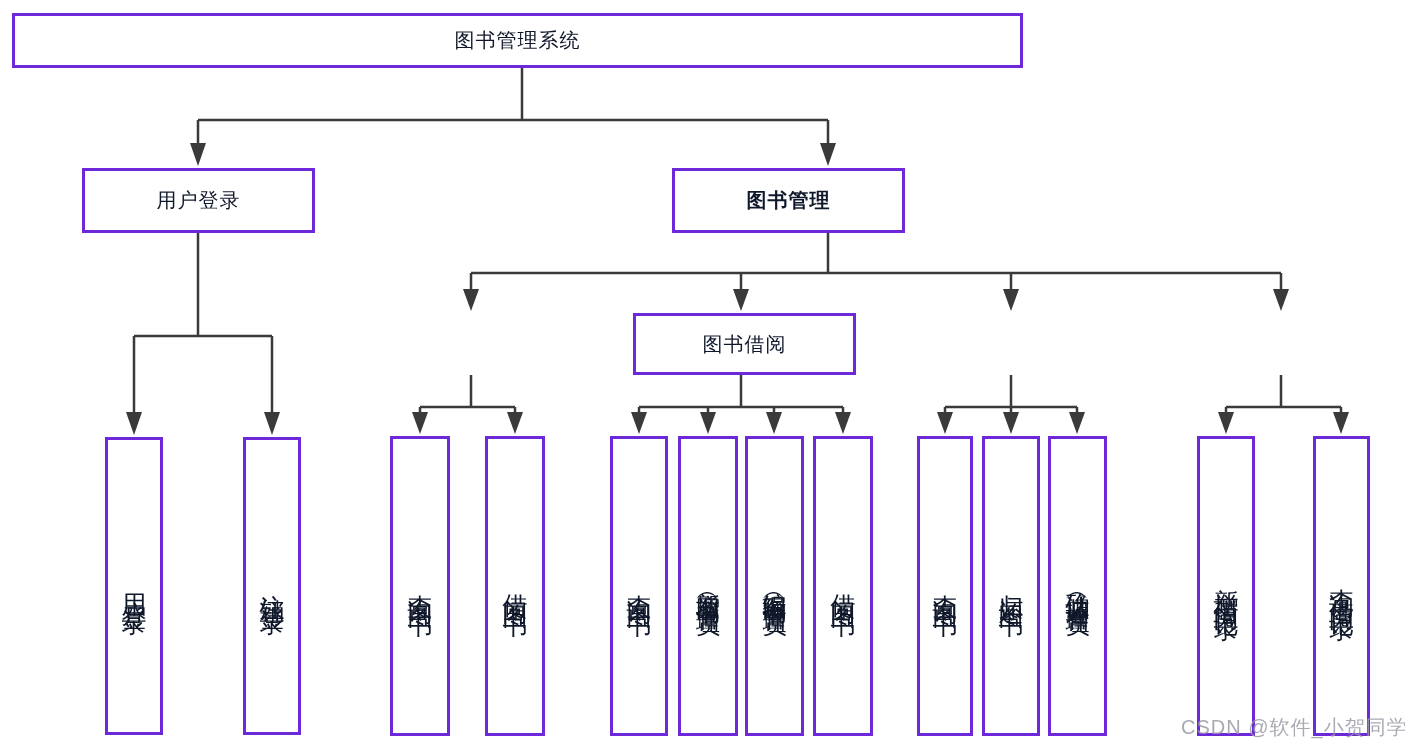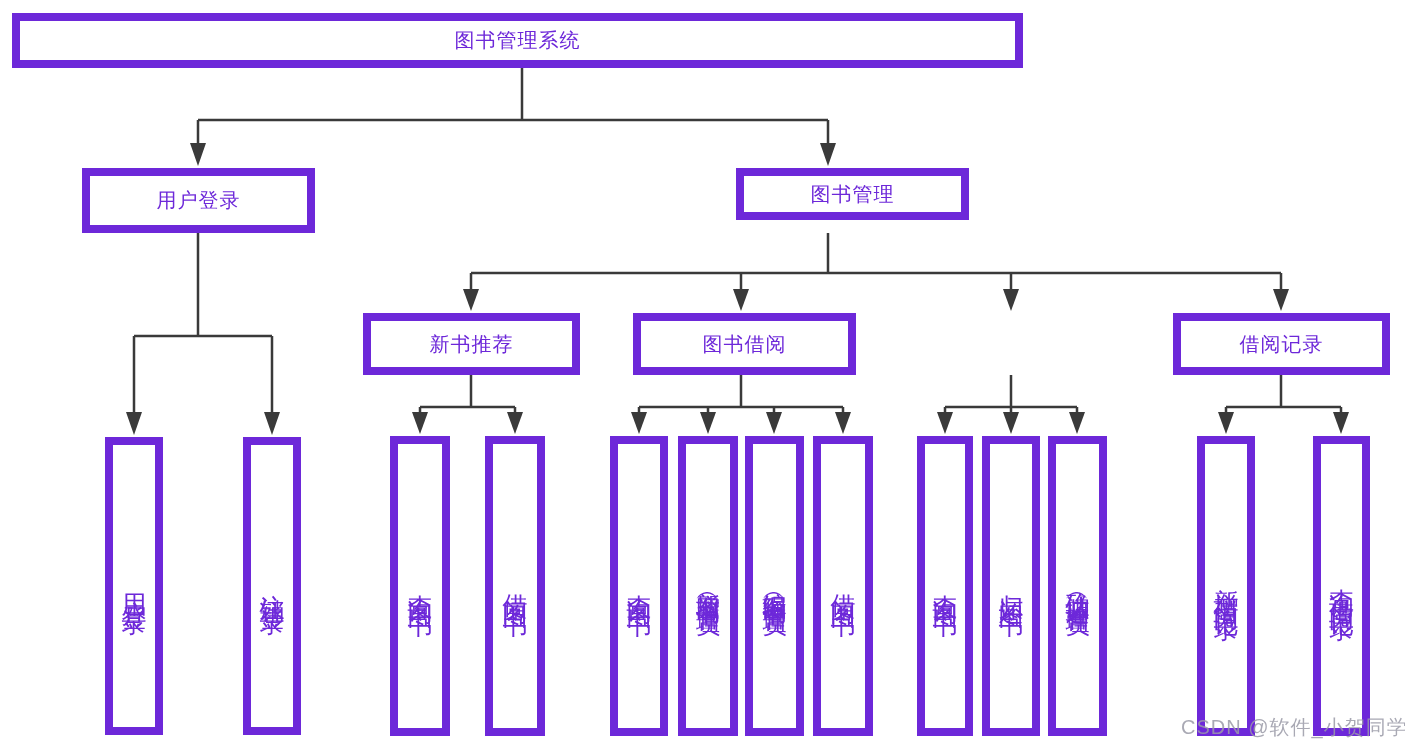--- a/index.html
+++ b/index.html
@@ -12,23 +12,23 @@
     font-family: "Liberation Sans", "DejaVu Sans", sans-serif;
   }
   #wires {
     position: absolute;
     left: 0; top: 0;
     width: 1405px; height: 747px;
   }
   .node {
     position: absolute;
     box-sizing: border-box;
-    border: 8px solid #6d28d9;
+    border: 3px solid #6d28d9;
     background: #ffffff;
-    color: #6d28d9;
+    color: #0f172a;
     display: flex;
     align-items: center;
     justify-content: center;
     text-align: center;
   }
   .node.h {
     font-size: 20px;
     letter-spacing: 1px;
     white-space: nowrap;
   }
@@ -93,25 +93,23 @@
     <polygon class="head" points="1069,412 1085,412 1077,434"></polygon>
 
     <path class="stroke" d="M1281 375 V407 M1226 407 H1341 M1226 407 V416 M1341 407 V416"></path>
     <polygon class="head" points="1218,412 1234,412 1226,434"></polygon>
     <polygon class="head" points="1333,412 1349,412 1341,434"></polygon>
   </svg>
 
   <div class="node h" style="left:12px; top:13px; width:1011px; height:55px;">图书管理系统</div>
 
   <div class="node h" style="left:82px; top:168px; width:233px; height:65px;">用户登录</div>
-  <div class="node h" style="left:736px; top:168px; width:233px; height:52px;">图书管理</div>
+  <div class="node h" style="left:672px; top:168px; width:233px; height:65px;font-weight:bold;">图书管理</div>
 
-  <div class="node h" style="left:363px; top:313px; width:217px; height:62px;">新书推荐</div>
   <div class="node h" style="left:633px; top:313px; width:223px; height:62px;">图书借阅</div>
-  <div class="node h" style="left:1173px; top:313px; width:217px; height:62px;">借阅记录</div>
 
   <div class="node v" style="left:105px; top:437px; width:58px; height:298px;">用户登录</div>
   <div class="node v" style="left:243px; top:437px; width:58px; height:298px;">注销登录</div>
 
   <div class="node v" style="left:390px; top:436px; width:60px; height:300px;">查询图书</div>
   <div class="node v" style="left:485px; top:436px; width:60px; height:300px;">借阅图书</div>
 
   <div class="node v" style="left:610px; top:436px; width:58px; height:300px;">查询图书</div>
   <div class="node v long" style="left:678px; top:436px; width:60px; height:300px;">新增图书（管理员）</div>
   <div class="node v long" style="left:745px; top:436px; width:59px; height:300px;">编辑图书（管理员）</div>

